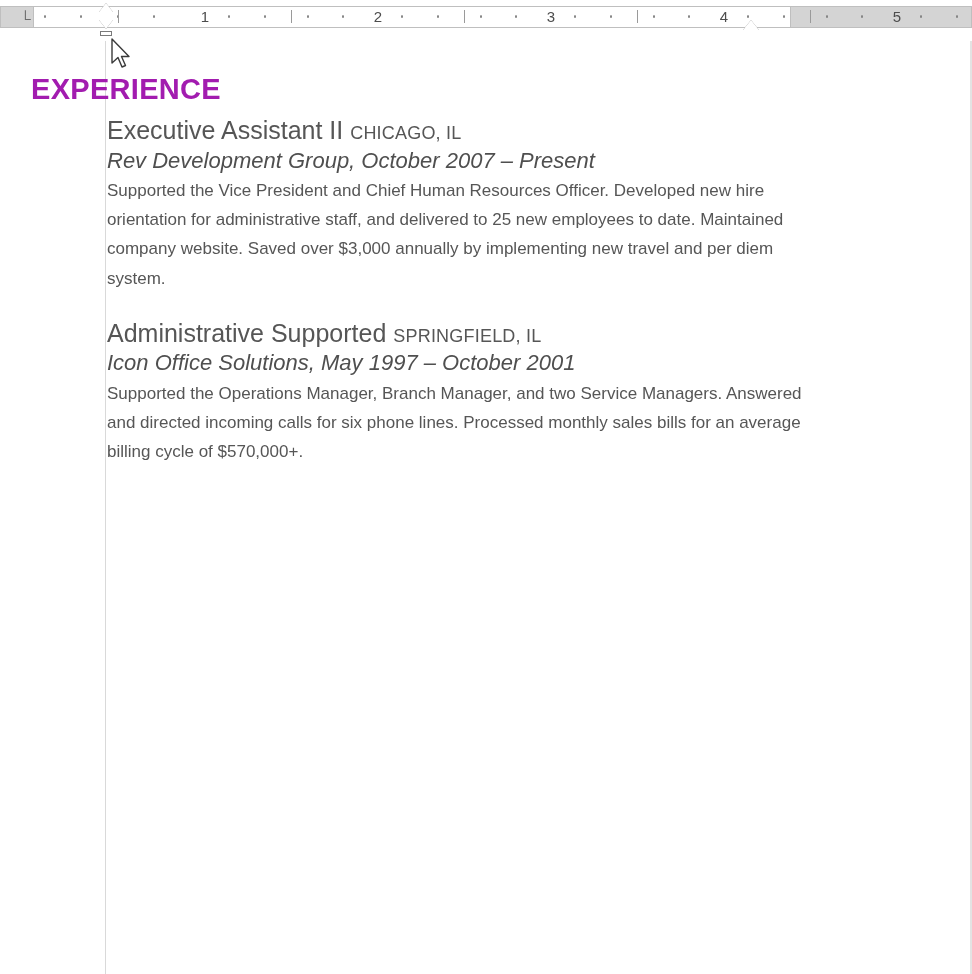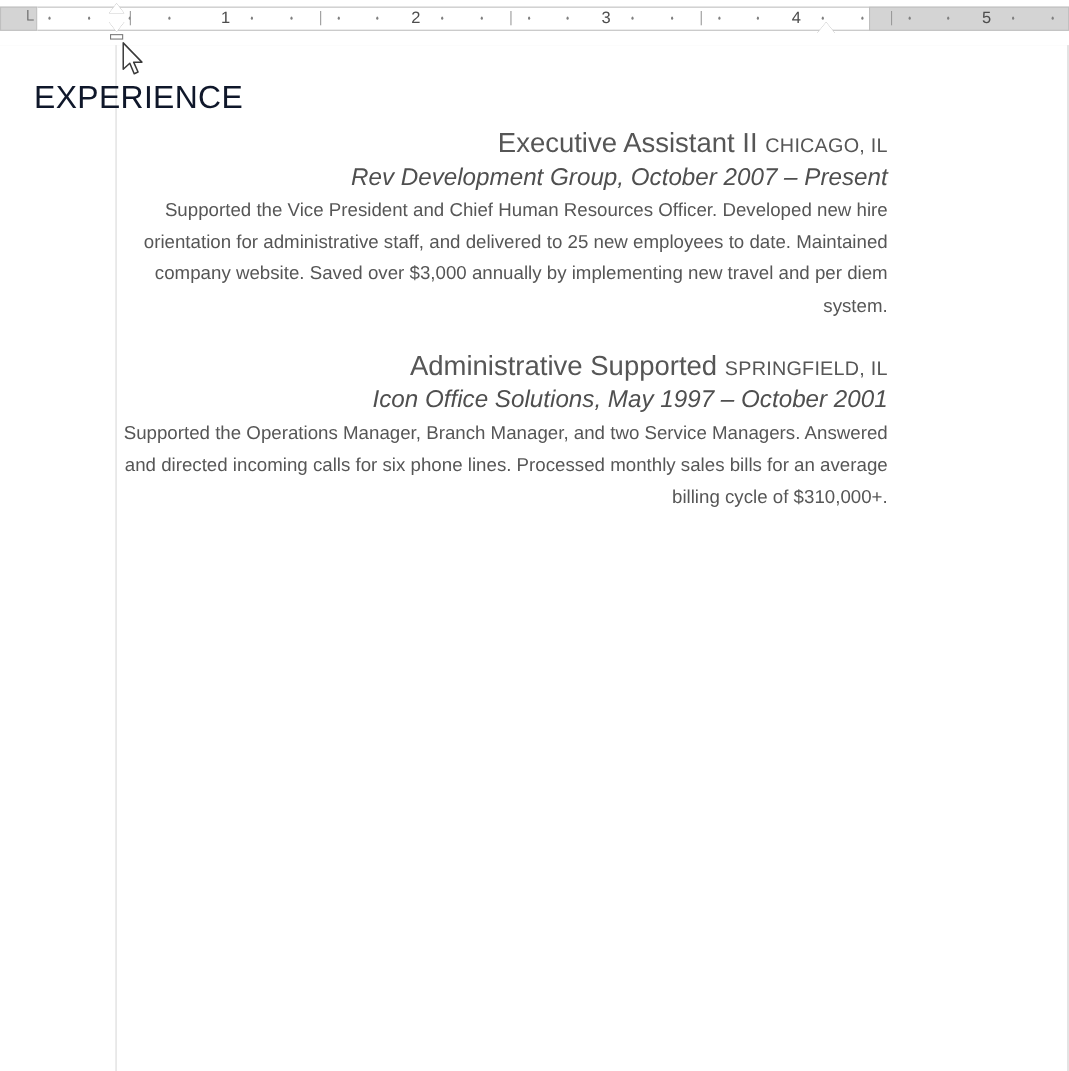--- a/index.html
+++ b/index.html
@@ -164,32 +164,31 @@
     height: 933px;
     background: #d9d9d9;
   }
 
   h1.section-title {
     position: absolute;
     left: 31px;
     top: 32px;
     margin: 0;
     font-size: 29px;
-    font-weight: 400;
-    color: #0f172a;
+    font-weight: 700;
+    color: #a21caf;
     letter-spacing: 0.3px;
     font-family: "Liberation Sans", sans-serif;
   }
 
   .jobs {
     position: absolute;
     left: 107px;
     top: 75px;
     width: 700px;
-    text-align: right;
   }
   .job { margin-bottom: 26px; }
   .job:last-child { margin-bottom: 0; }
 
   .job-head {
     font-size: 0;
     line-height: 1.18;
     margin-bottom: 1px;
     white-space: nowrap;
   }
@@ -305,21 +304,21 @@
       </div>
 
       <div class="job">
       </div>
 
       <div class="job">
         <div class="job-head">
           <span class="job-title">Administrative Supported</span><span class="job-loc">SPRINGFIELD, IL</span>
         </div>
         <div class="job-company">Icon Office Solutions, May 1997 – October 2001</div>
-        <div class="job-desc">Supported the Operations Manager, Branch Manager, and two Service Managers. Answered and directed incoming calls for six phone lines. Processed monthly sales bills for an average billing cycle of $310,000+.</div>
+        <div class="job-desc">Supported the Operations Manager, Branch Manager, and two Service Managers. Answered and directed incoming calls for six phone lines. Processed monthly sales bills for an average billing cycle of $570,000+.</div>
       </div>
 
     </div>
   </div>
 </div>
 
 <div class="cursor">
   <svg width="22" height="32" viewBox="0 0 22 32">
     <polygon points="1,1 1,25 7,19.5 11,29 14.5,27.5 10.5,18.5 18,18.5" fill="#ffffff" stroke="#3a3a3a" stroke-width="1.4" stroke-linejoin="round"></polygon>
   </svg>

